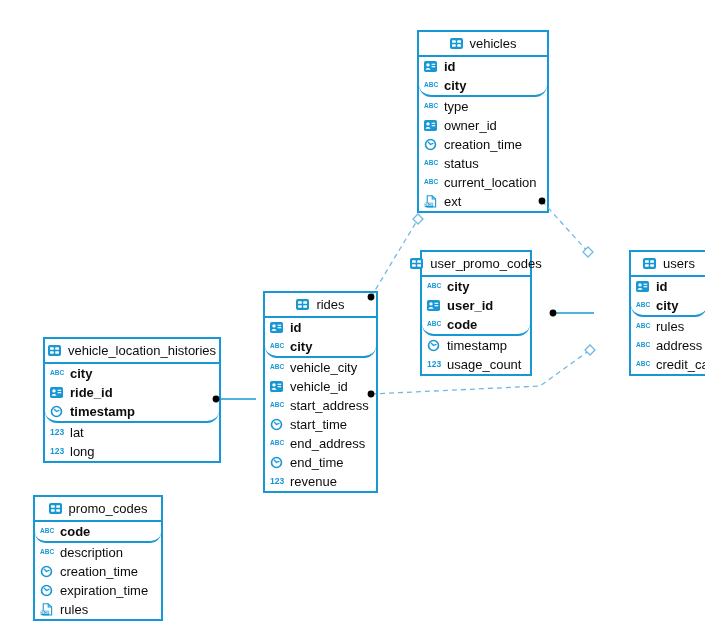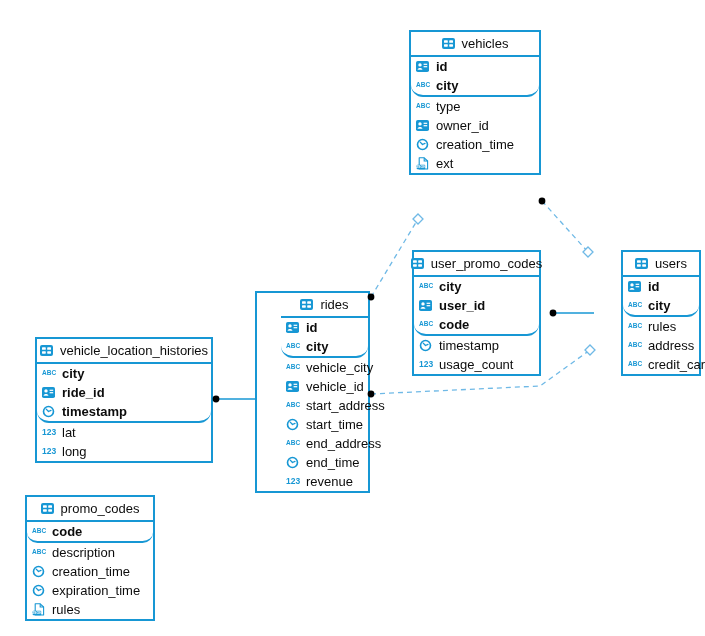--- a/index.html
+++ b/index.html
@@ -13,20 +13,21 @@
     font-family:"Liberation Sans",sans-serif;
     background:#ffffff;
     overflow:hidden;
   }
   .tbl{
     position:absolute;
     background:#fff;
     border:2px solid var(--blue);
     box-sizing:border-box;
     z-index:1;
+    margin-left:8px;
   }
   .hdr{
     height:23px;
     display:flex;
     align-items:center;
     justify-content:center;
     gap:5px;
     border-bottom:2px solid var(--blue);
     font-size:13px;
     color:var(--ink);
@@ -115,32 +116,44 @@
           <span class="col-icon">
             <svg width="13" height="13" viewBox="0 0 12 12">
               <circle cx="6" cy="6" r="4.6" fill="none" style="stroke:var(--blue)" stroke-width="1.5"></circle>
               <path d="M6 6 L3.9 3.8 M6 6 L8.3 5" fill="none" style="stroke:var(--blue)" stroke-width="1.2" stroke-linecap="round"></path>
             </svg>
           </span>
           <span class="colname">creation_time</span>
         </div>
         <div class="row">
           <span class="col-icon">
+            <span class="ic-abc">ABC</span>
+          </span>
+          <span class="colname">status</span>
+        </div>
+        <div class="row">
+          <span class="col-icon">
+            <span class="ic-abc">ABC</span>
+          </span>
+          <span class="colname">current_location</span>
+        </div>
+        <div class="row">
+          <span class="col-icon">
             <svg width="14" height="13" viewBox="0 0 14 13">
               <path d="M3.2 0.8 h5 l3.4 3.2 v8 H3.2 Z" fill="#fff" style="stroke:var(--blue)" stroke-width="1.1" stroke-linejoin="round"></path>
               <path d="M8.2 0.8 V4 h3.4" fill="none" style="stroke:var(--blue)" stroke-width="1.1"></path>
               <rect x="0.6" y="7.8" width="8.8" height="4.4" rx="1" style="fill:var(--blue)"></rect>
               <text x="5" y="11.3" text-anchor="middle" font-size="3.6" font-weight="bold" fill="#fff">JSON</text>
             </svg>
           </span>
           <span class="colname">ext</span>
         </div>
       </div>
     </div>
-    <div class="tbl" style="left: 412px; top: 250px; width: 129px;">
+    <div class="tbl" style="left: 412px; top: 250px; width: 112px;">
       <div class="hdr">
         <span class="col-icon">
           <svg width="13" height="11" viewBox="0 0 13 11">
             <rect width="13" height="11" rx="2" style="fill:var(--blue)"></rect>
             <rect x="2" y="2.3" width="3.8" height="2.5" rx="0.6" fill="#fff"></rect>
             <rect x="7.2" y="2.3" width="3.8" height="2.5" rx="0.6" fill="#fff"></rect>
             <rect x="2" y="6.2" width="3.8" height="2.5" rx="0.6" fill="#fff"></rect>
             <rect x="7.2" y="6.2" width="3.8" height="2.5" rx="0.6" fill="#fff"></rect>
           </svg>
         </span>
@@ -237,21 +250,21 @@
           <span class="colname">address</span>
         </div>
         <div class="row">
           <span class="col-icon">
             <span class="ic-abc">ABC</span>
           </span>
           <span class="colname">credit_card</span>
         </div>
       </div>
     </div>
-    <div class="tbl" style="left: 255px; top: 291px; width: 115px; padding-left: 24px;">
+    <div class="tbl" style="left: 255px; top: 291px; width: 115px;">
       <div class="hdr">
         <span class="col-icon">
           <svg width="13" height="11" viewBox="0 0 13 11">
             <rect width="13" height="11" rx="2" style="fill:var(--blue)"></rect>
             <rect x="2" y="2.3" width="3.8" height="2.5" rx="0.6" fill="#fff"></rect>
             <rect x="7.2" y="2.3" width="3.8" height="2.5" rx="0.6" fill="#fff"></rect>
             <rect x="2" y="6.2" width="3.8" height="2.5" rx="0.6" fill="#fff"></rect>
             <rect x="7.2" y="6.2" width="3.8" height="2.5" rx="0.6" fill="#fff"></rect>
           </svg>
         </span>

